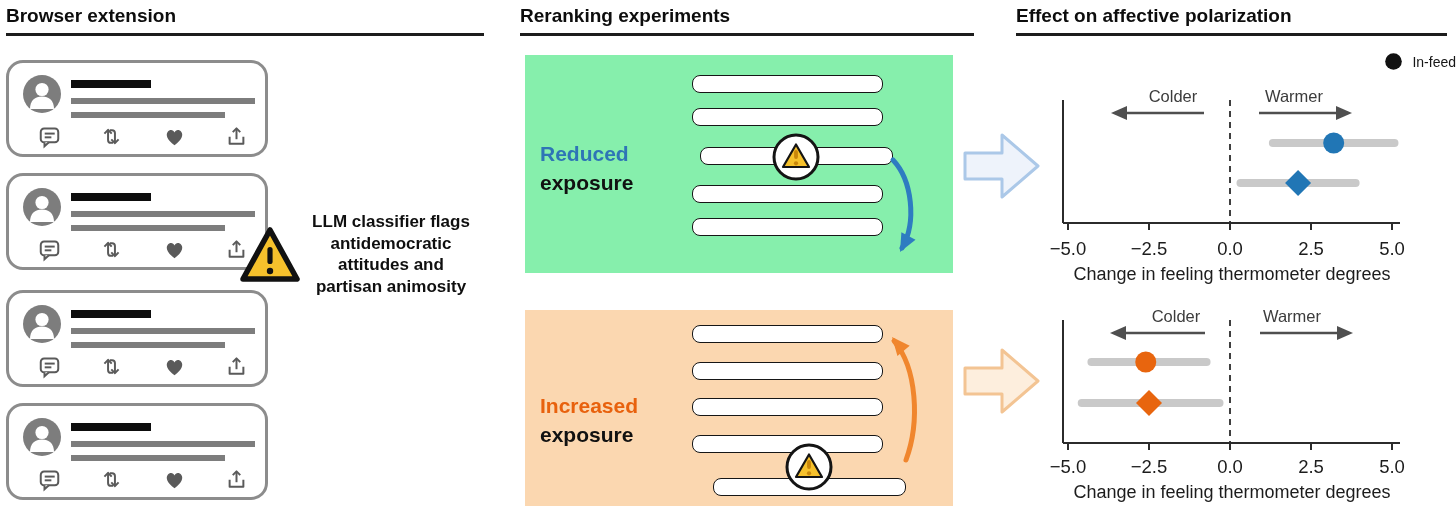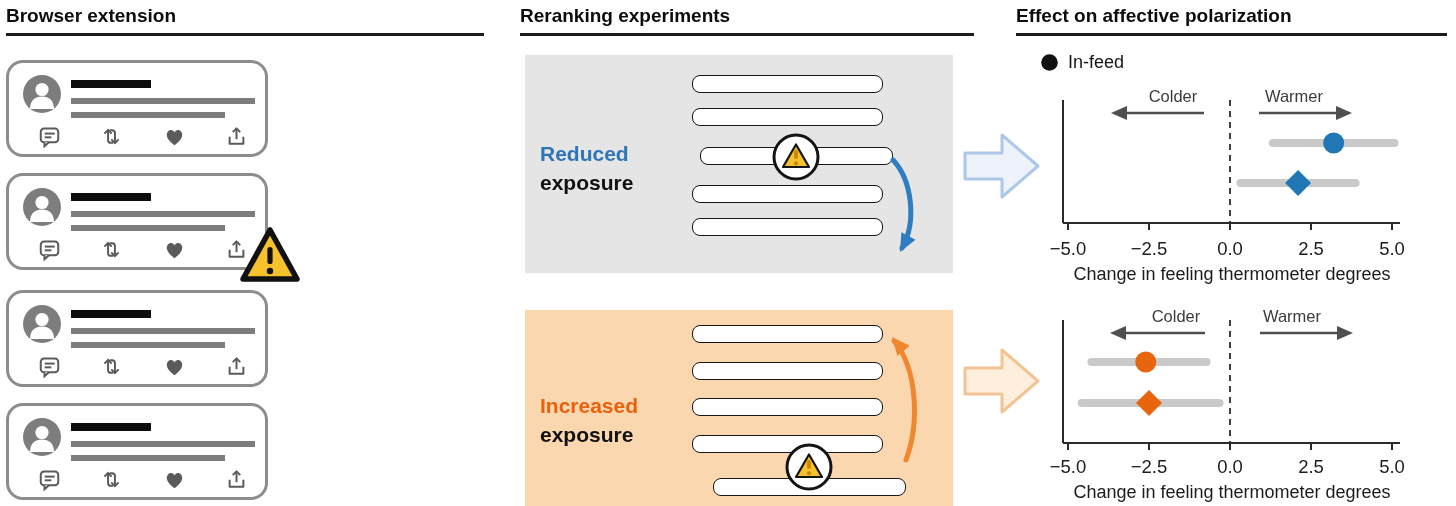--- a/index.html
+++ b/index.html
@@ -10,21 +10,21 @@
   .avatar{position:absolute;left:14px;top:12px;width:38px;height:38px;border-radius:50%;overflow:hidden;background:#7d7d7d}
   .name-bar{position:absolute;left:62px;top:17px;width:80px;height:8px;background:#0d0d0d}
   .text-bar{position:absolute;left:62px;height:6px;background:#7d7d7d}
   .bar1{top:35px;width:184px}
   .bar2{top:49px;width:154px}
   .action-row{position:absolute;left:28px;top:58px;width:212px;height:30px;display:flex;justify-content:space-between;align-items:center}
   .annotation{position:absolute;left:294px;top:211px;width:194px;text-align:center;font-size:17px;font-weight:bold;line-height:21.5px;color:#0f0f0f}
   .cond-box{position:absolute;left:525px;width:428px}
   .cond-label{position:absolute;left:15px;font-size:21px;font-weight:bold;line-height:29px;color:#111}
   .feed-bar{position:absolute;background:#fff;border:1.7px solid #161616;border-radius:8px;box-sizing:border-box;height:18px}
-  .legend{position:absolute;left:1040px;top:52px;width:416px;display:flex;justify-content:flex-start;align-items:center;gap:32px;font-size:18px;color:#161616}
+  .legend{position:absolute;left:1040px;top:52px;width:416px;display:flex;justify-content:flex-end;align-items:center;gap:32px;font-size:14px;color:#161616}
   .legend-item{display:flex;align-items:center;gap:9px}
   .abs{position:absolute}
 </style>
 </head>
 <body>
 
 <div class="figure">
 
   <div class="panel-title" style="left:6px;width:478px">Browser extension</div>
   <div class="panel-rule" style="left:6px;width:478px"></div>
@@ -159,22 +159,28 @@
     </div>
   </div>
     </div>
 
   <svg class="abs" style="left:239px;top:223px" width="62" height="64" viewBox="0 0 62 64">
     <polygon points="31,7 58,56 4,56" fill="#f6c12c" stroke="#111" stroke-width="5.5" stroke-linejoin="round"></polygon>
     <rect x="28.4" y="24" width="5.2" height="17" rx="2.6" fill="#111"></rect>
     <circle cx="31" cy="48" r="3.2" fill="#111"></circle>
   </svg>
 
-
-  <div class="cond-box" id="cond-0" style="top: 55px; height: 218px; background: #e5e5e5;">
+  <div class="annotation">
+    <div>LLM classifier flags</div>
+    <div>antidemocratic</div>
+    <div>attitudes and</div>
+    <div>partisan animosity</div>
+  </div>
+
+  <div class="cond-box" id="cond-0" style="top: 55px; height: 218px; background: #86efac;">
     <div class="cond-label" style="top:84px">
       <div><span id="cond-0-primary" style="color: rgb(46, 117, 182);">Reduced</span></div>
       <div><span>exposure</span></div>
     </div>
   <div class="feed-bar" style="top: 20px; left: 167px; width: 191px;"></div>
       <div class="feed-bar" style="top: 53px; left: 167px; width: 191px;"></div>
       <div class="feed-bar" style="top: 92px; left: 175px; width: 193px;"></div>
       <div class="feed-bar" style="top: 130px; left: 167px; width: 191px;"></div>
       <div class="feed-bar" style="top: 163px; left: 167px; width: 191px;"></div>
     </div>

